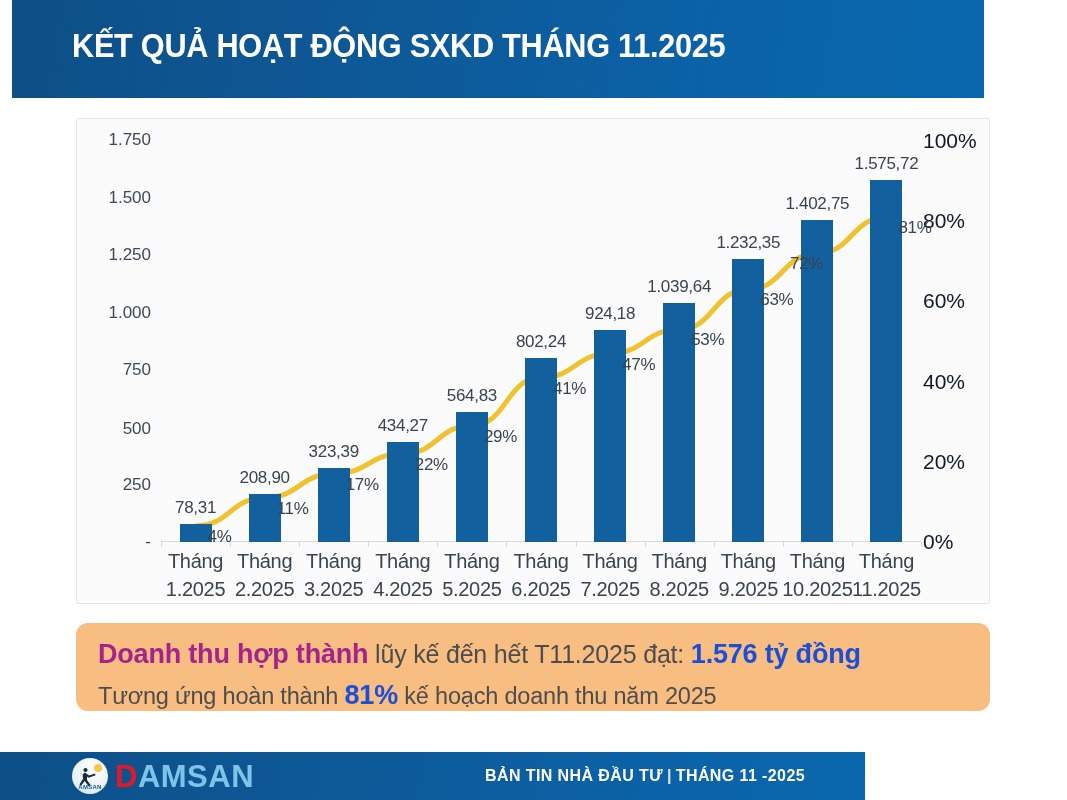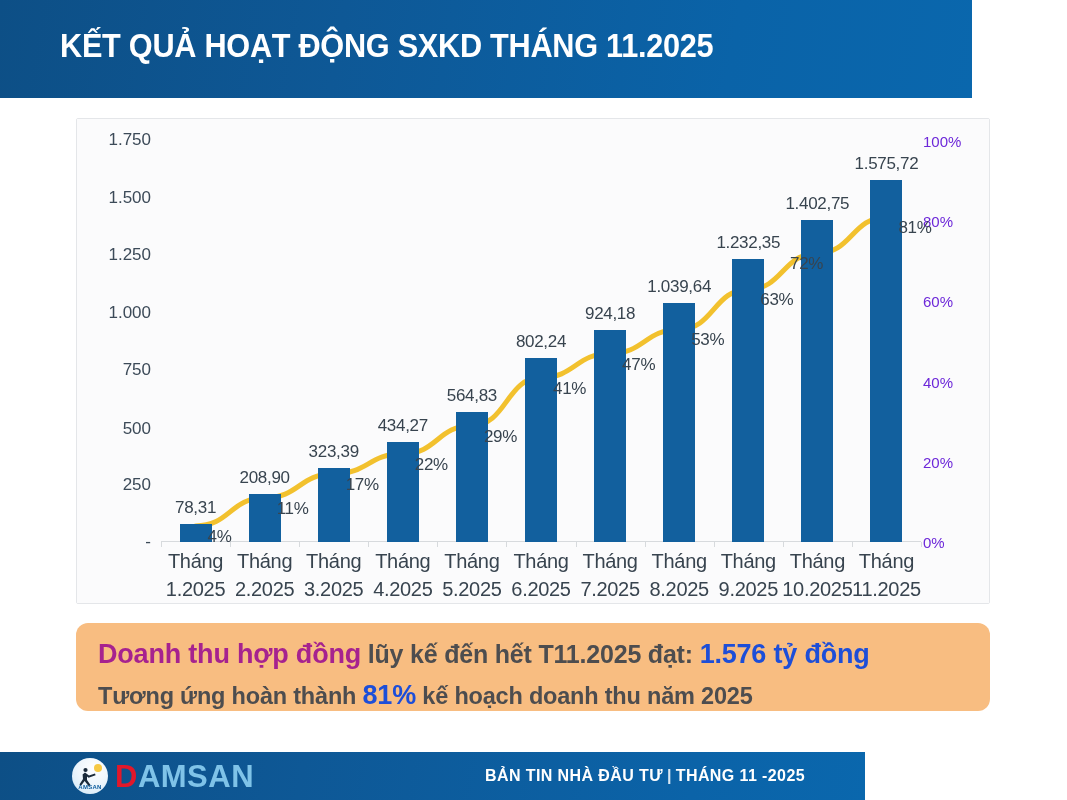--- a/index.html
+++ b/index.html
@@ -12,21 +12,21 @@
 
   body {
     font-family: "Liberation Sans", sans-serif;
     background: #ffffff;
     position: relative;
   }
 
   
   #header {
     position: absolute;
-    left: 0; top: 0;
+    left: 12px; top: 0;
     width: 972px; height: 98px;
     background: linear-gradient(100deg, #0d4f86 0%, #0e5896 35%, #0a63a8 75%, #0a67ad 100%);
     padding-left: 23px;
   }
   #header-title {
     position: absolute;
     left: 60px; top: 27px;
     font-size: 33px;
     font-weight: 700;
     letter-spacing: -0.3px;
@@ -63,22 +63,22 @@
     left: 8px; top: 0;
     width: 66px; height: 100%;
     text-align: right;
   }
 
   
   .y-right-label {
     position: absolute;
     left: 0;
     transform: translateY(-50%);
-    font-size: 15px;
-    color: #6d28d9;
+    font-size: 21px;
+    color: #0f172a;
     white-space: nowrap;
   }
   #y-right-axis {
     position: absolute;
     right: 6px; top: 0;
     width: 60px; height: 100%;
   }
 
   
   #plot-area {
@@ -163,21 +163,21 @@
     font-size: 25px;
     font-weight: 700;
     color: #4d4d4f;
     line-height: 1.5;
     white-space: nowrap;
     letter-spacing: -0.2px;
   }
   .callout-line.line2 { font-size: 23.5px; }
   .hl { color: #a6228f; }
   .hl-big { color: #1d4ed8; font-size: 27px; }
-  .norm { font-weight: 700; color: #4d4d4f; }
+  .norm { font-weight: 400; color: #4d4d4f; }
   .callout-line.line1 .lead { font-size: 27px; }
 
   
   #footer {
     position: absolute;
     left: 0; top: 752px;
     width: 865px; height: 48px;
     background: linear-gradient(100deg, #0d4f86 0%, #0e5896 35%, #0b63a8 80%, #0a67ad 100%);
   }
   #logo-block {
@@ -353,21 +353,21 @@
       </div>
       <div class="x-label" style="left: 725.455px;">
         <div>Tháng</div>
         <div>11.2025</div>
       </div>
     </div>
 </div>
 
 <div id="callout">
   <div class="callout-line line1">
-    <span class="hl lead">Doanh thu hợp đồng</span><span class="norm"> lũy kế đến hết T11.2025 đạt: </span><span class="hl-big">1.576 tỷ đồng</span>
+    <span class="hl lead">Doanh thu hợp thành</span><span class="norm"> lũy kế đến hết T11.2025 đạt: </span><span class="hl-big">1.576 tỷ đồng</span>
   </div>
   <div class="callout-line line2">
     <span class="norm">Tương ứng hoàn thành </span><span class="hl-big">81%</span><span class="norm"> kế hoạch doanh thu năm 2025</span>
   </div>
 </div>
 
 <div id="footer">
   <div id="logo-block">
     <div id="logo-mark">
       <div id="logo-sun"></div>

